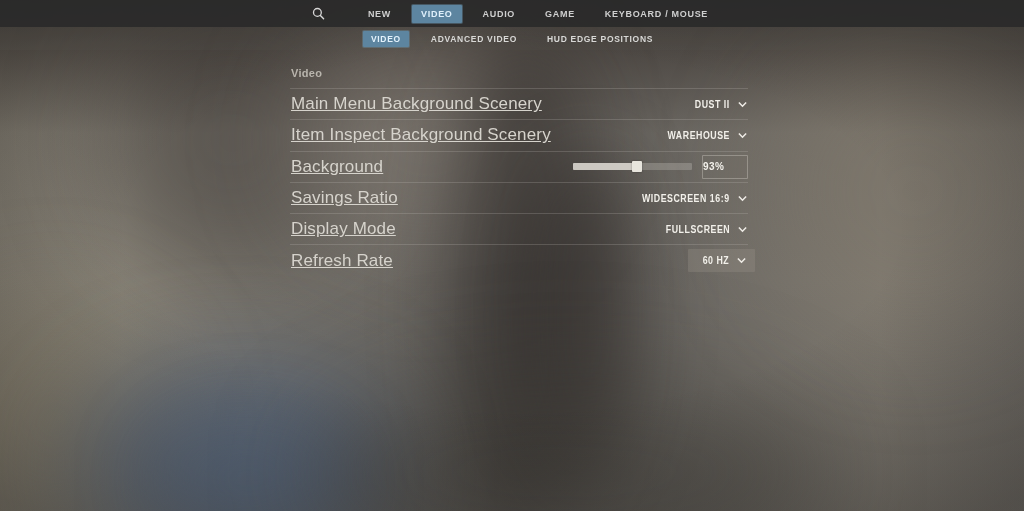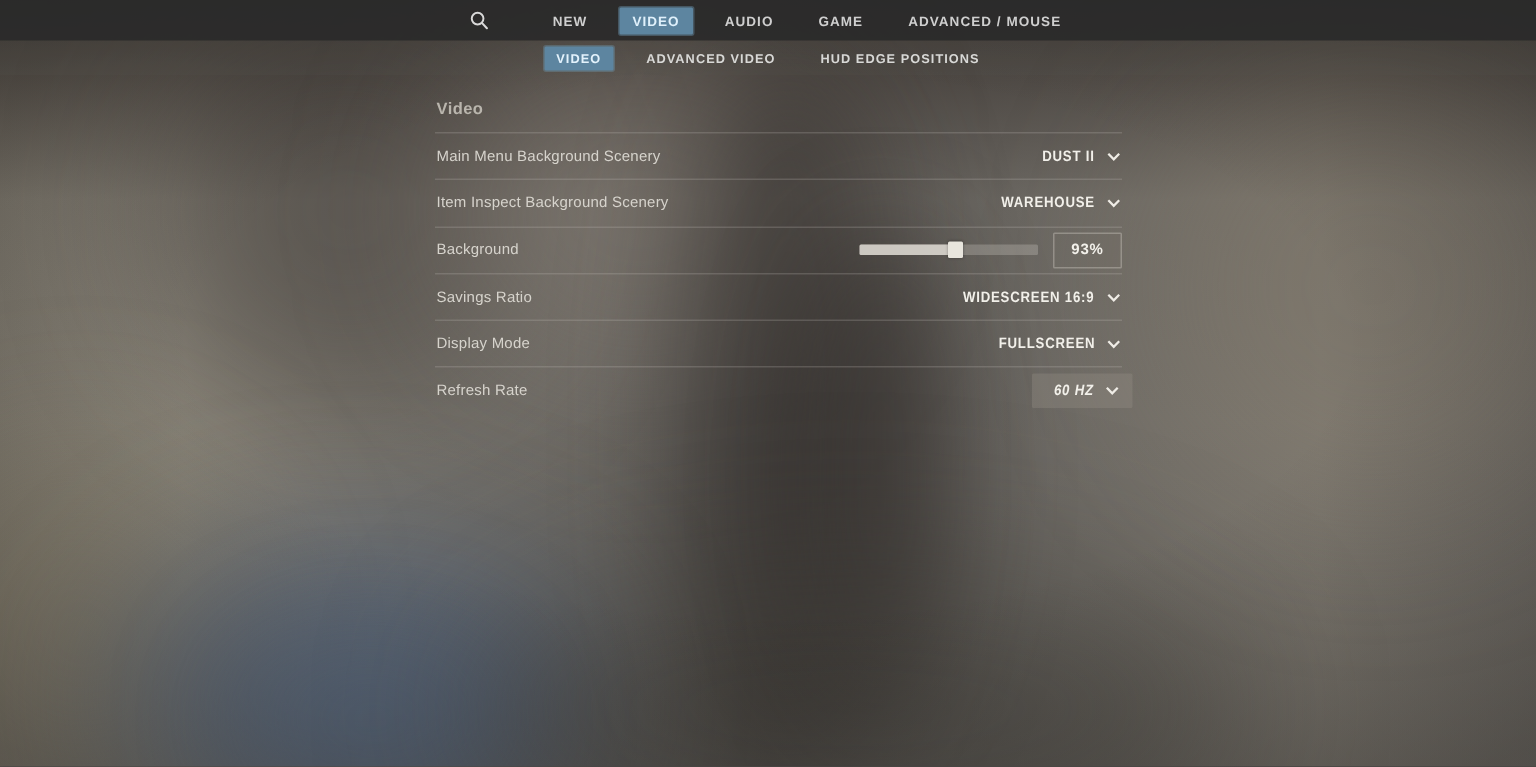--- a/index.html
+++ b/index.html
@@ -195,23 +195,24 @@
     height: 30.3px;
     display: flex;
     align-items: center;
     justify-content: space-between;
     border-top: 1px solid rgba(200,198,192,0.22);
   }
   .row:first-of-type { border-top: 1px solid rgba(200,198,192,0.22); }
   .row.last { border-bottom: 1px solid rgba(200,198,192,0.00); }
   .row-label {
     color: #d6d3cc;
-    font-size: 10px;
+    font-size: 17px;
     letter-spacing: 0.15px;
     padding-left: 1px;
+    text-decoration: underline;
   }
   .row-label.dim { color: #bab6ae; }
   .row-value {
     display: flex;
     align-items: center;
     gap: 8px;
     padding-right: 1px;
   }
   .value-text {
     color: #f2f0ea;
@@ -232,21 +233,20 @@
     flex: none;
   }
   .chev svg { display: block; }
 
   
   .dropdown-hover {
     background: rgba(156,150,140,0.30);
     padding: 6px 9px 6px 11px;
     margin-right: -7px;
     border-radius: 1px;
-    font-style: italic;
   }
 
   
   .slider-wrap {
     display: flex;
     align-items: center;
     gap: 10px;
   }
   .slider {
     position: relative;
@@ -272,21 +272,21 @@
     border-radius: 1px;
     transform: translateX(-5px);
     box-shadow: 0 0 2px rgba(0,0,0,0.35);
   }
   .pct-box {
     width: 44px;
     height: 22px;
     border: 1px solid rgba(205,202,195,0.40);
     display: flex;
     align-items: center;
-    justify-content: center;
+    justify-content: flex-start;
     border-radius: 1px;
     background: rgba(120,116,108,0.12);
   }
   .pct-text {
     color: #f2f0ea;
     font-size: 10px;
     font-weight: bold;
     letter-spacing: 0.5px;
   }
 </style>
@@ -312,21 +312,21 @@
     <div class="search-btn">
       <svg width="13" height="13" viewBox="0 0 13 13">
         <circle cx="5.4" cy="5.4" r="3.9" fill="none" stroke="#d9d9d9" stroke-width="1.3"></circle>
         <line x1="8.4" y1="8.4" x2="11.6" y2="11.8" stroke="#d9d9d9" stroke-width="1.4" stroke-linecap="round"></line>
       </svg>
     </div>
     <div class="nav-item">NEW</div>
     <div class="nav-item active">VIDEO</div>
     <div class="nav-item">AUDIO</div>
     <div class="nav-item">GAME</div>
-    <div class="nav-item">ADVANCED / MOUSE</div>
+    <div class="nav-item">KEYBOARD / MOUSE</div>
   </div>
 
   <div class="subbar">
     <div class="subnav-item active">VIDEO</div>
     <div class="subnav-item">ADVANCED VIDEO</div>
     <div class="subnav-item">HUD EDGE POSITIONS</div>
   </div>
 
   <div class="panel">
 

